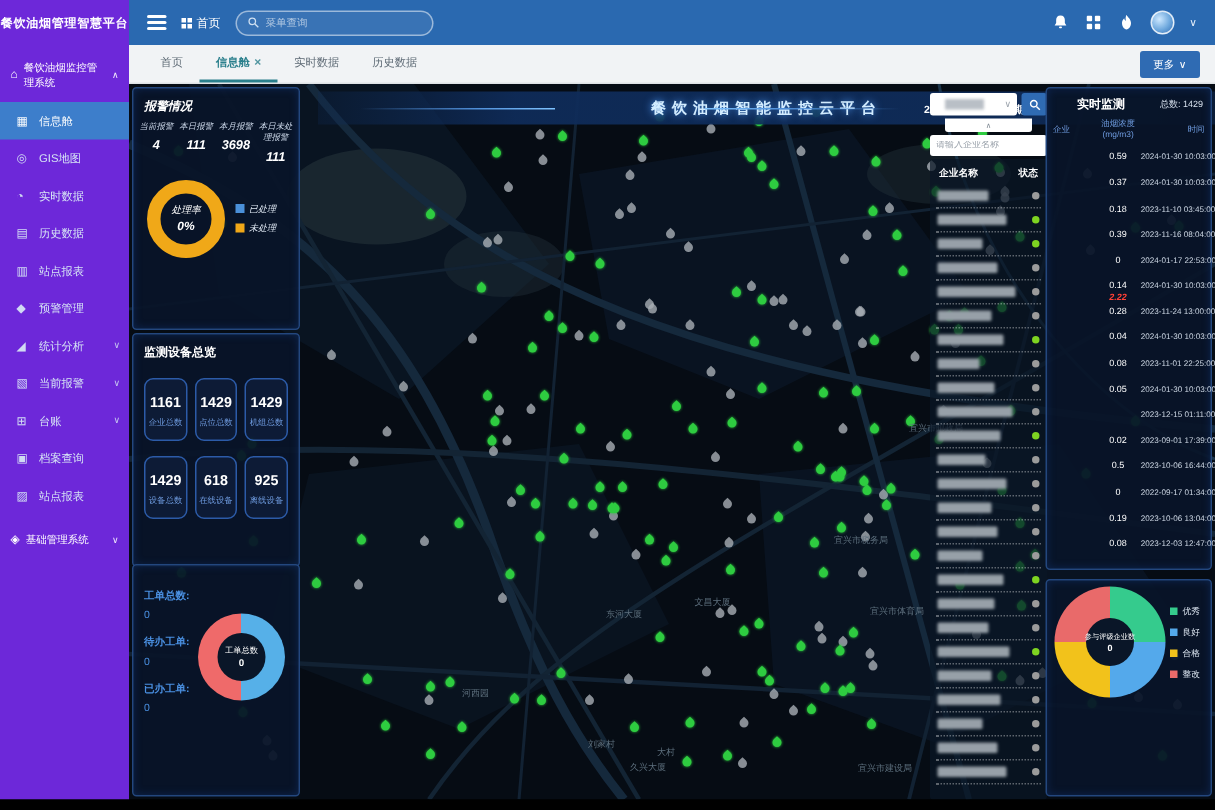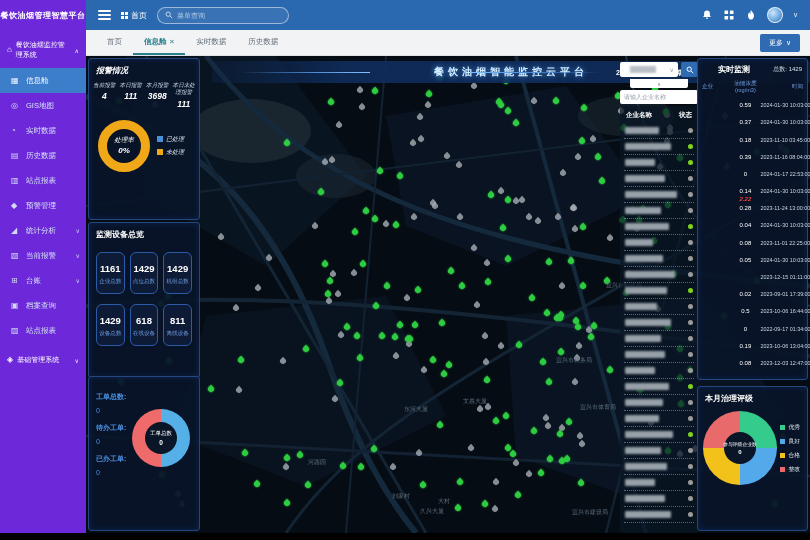--- a/index.html
+++ b/index.html
@@ -600,21 +600,21 @@
           </div>
           <div class="card">
             <div class="cv">1429</div>
             <div class="cl">设备总数</div>
           </div>
           <div class="card">
             <div class="cv">618</div>
             <div class="cl">在线设备</div>
           </div>
           <div class="card">
-            <div class="cv">811</div>
+            <div class="cv">925</div>
             <div class="cl">离线设备</div>
           </div>
         </div>
     </section>
 
     <section class="panel workorder">
       <div class="wo-body">
         <div class="wo-left" id="wo-rows">
             <div class="wl">工单总数:</div>
      <div class="wv">0</div>
@@ -848,21 +848,20 @@
           </div>
           <div class="rt-row">
             <span class="c1"><span class="blob"></span></span>
     <span class="rt-val">0.08</span>
     <span class="rt-time">2023-12-03 12:47:00</span>
           </div>
         </div>
     </section>
 
     <section class="panel rating">
-      <div class="p-title">本月治理评级</div>
       <div class="rating-body">
         <div class="rating-donut" id="rating-donut" style="background: conic-gradient(rgb(53, 203, 141) 0deg, rgb(53, 203, 141) 25%, rgb(84, 169, 235) 25%, rgb(84, 169, 235) 50%, rgb(242, 194, 27) 50%, rgb(242, 194, 27) 75%, rgb(233, 106, 106) 75%, rgb(233, 106, 106) 100%);">
           <div class="hole"></div>
           <div class="rating-center">
             <span>参与评级企业数</span>
             <b>0</b>
           </div>
         </div>
         <div class="rating-legend" id="rating-legend">
             <div class="li">

